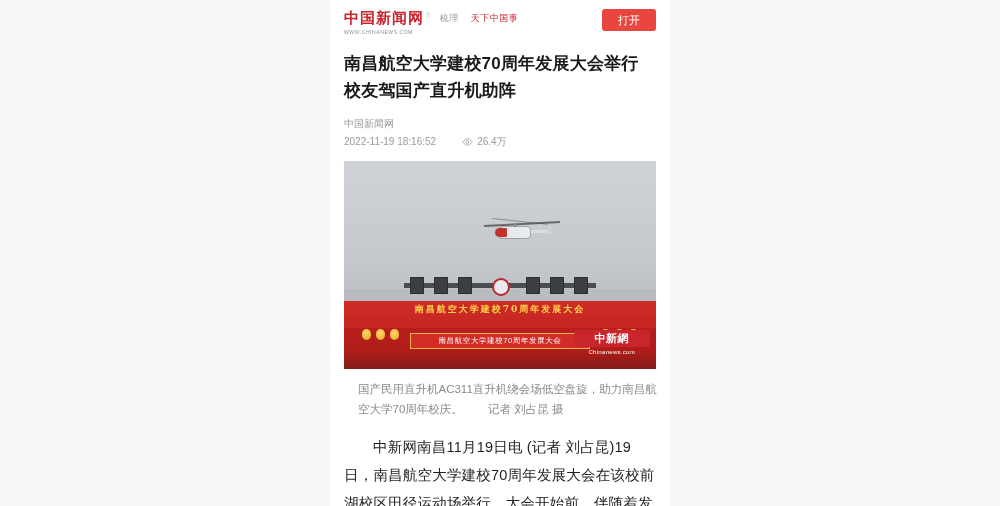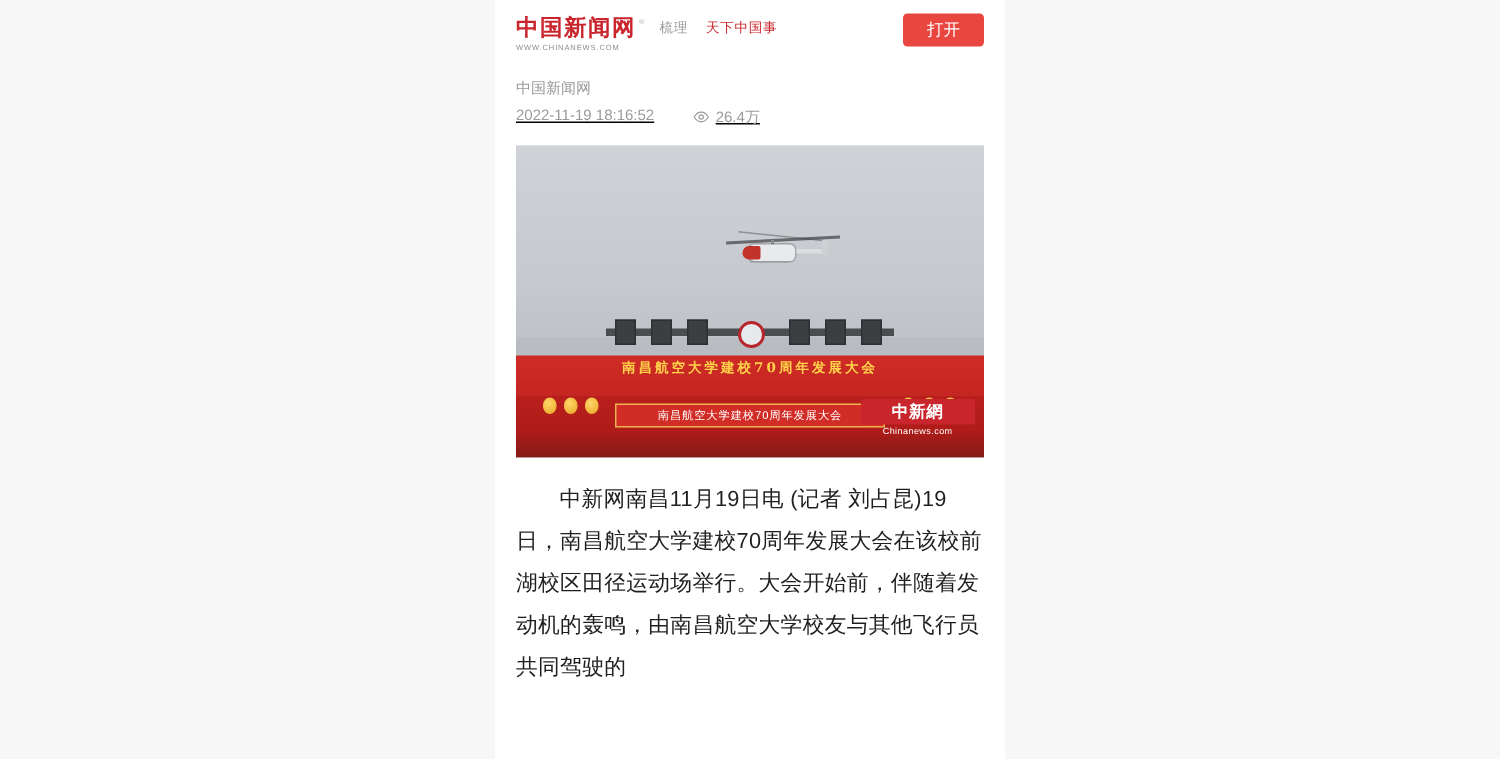--- a/index.html
+++ b/index.html
@@ -129,21 +129,20 @@
   }
   .meta-source {
     font-size: 10px;
     color: #9a9a9a;
     line-height: 15px;
   }
   .meta-line2 {
     display: flex;
     align-items: center;
     margin-top: 3px;
-    text-decoration: underline;
   }
   .meta-date {
     font-size: 10px;
     color: #9a9a9a;
     line-height: 15px;
   }
   .meta-views {
     display: flex;
     align-items: center;
     margin-left: 26px;
@@ -416,20 +415,21 @@
           <span class="brand-url">WWW.CHINANEWS.COM</span>
         </div>
         <div class="brand-slogan">
           <span class="slogan-gray">梳理</span>
           <span class="slogan-red">天下中国事</span>
         </div>
       </div>
       <button class="open-btn">打开</button>
     </div>
 
+    <h1 class="title">南昌航空大学建校70周年发展大会举行 校友驾国产直升机助阵</h1>
 
     <div class="meta">
       <div class="meta-source">中国新闻网</div>
       <div class="meta-line2">
         <span class="meta-date">2022-11-19 18:16:52</span>
         <span class="meta-views">
           <span class="eye-icon">
             <svg width="11" height="8" viewBox="0 0 16 11" fill="none" xmlns="http://www.w3.org/2000/svg">
               <path d="M8 0.8C3.8 0.8 1.2 5.5 1.2 5.5C1.2 5.5 3.8 10.2 8 10.2C12.2 10.2 14.8 5.5 14.8 5.5C14.8 5.5 12.2 0.8 8 0.8Z" stroke="#9a9a9a" stroke-width="1.1"></path>
               <circle cx="8" cy="5.5" r="2.1" stroke="#9a9a9a" stroke-width="1.1"></circle>
@@ -484,18 +484,22 @@
           <span>南昌航空大学建校70周年发展大会</span>
         </div>
         <div class="crowd"></div>
 
         <div class="watermark">
           <span class="watermark-cn">中新網</span>
           <span class="watermark-url">Chinanews.com</span>
         </div>
       </div>
 
+      <div class="caption">
+        <span>国产民用直升机AC311直升机绕会场低空盘旋，助力南昌航空大学70周年校庆。</span>
+        <span class="credit">记者 刘占昆 摄</span>
+      </div>
     </div>
 
     <p class="body-text">中新网南昌11月19日电 (记者 刘占昆)19日，南昌航空大学建校70周年发展大会在该校前湖校区田径运动场举行。大会开始前，伴随着发动机的轰鸣，由南昌航空大学校友与其他飞行员共同驾驶的</p>
 
   </div>
 </div>
 
 </body></html>

